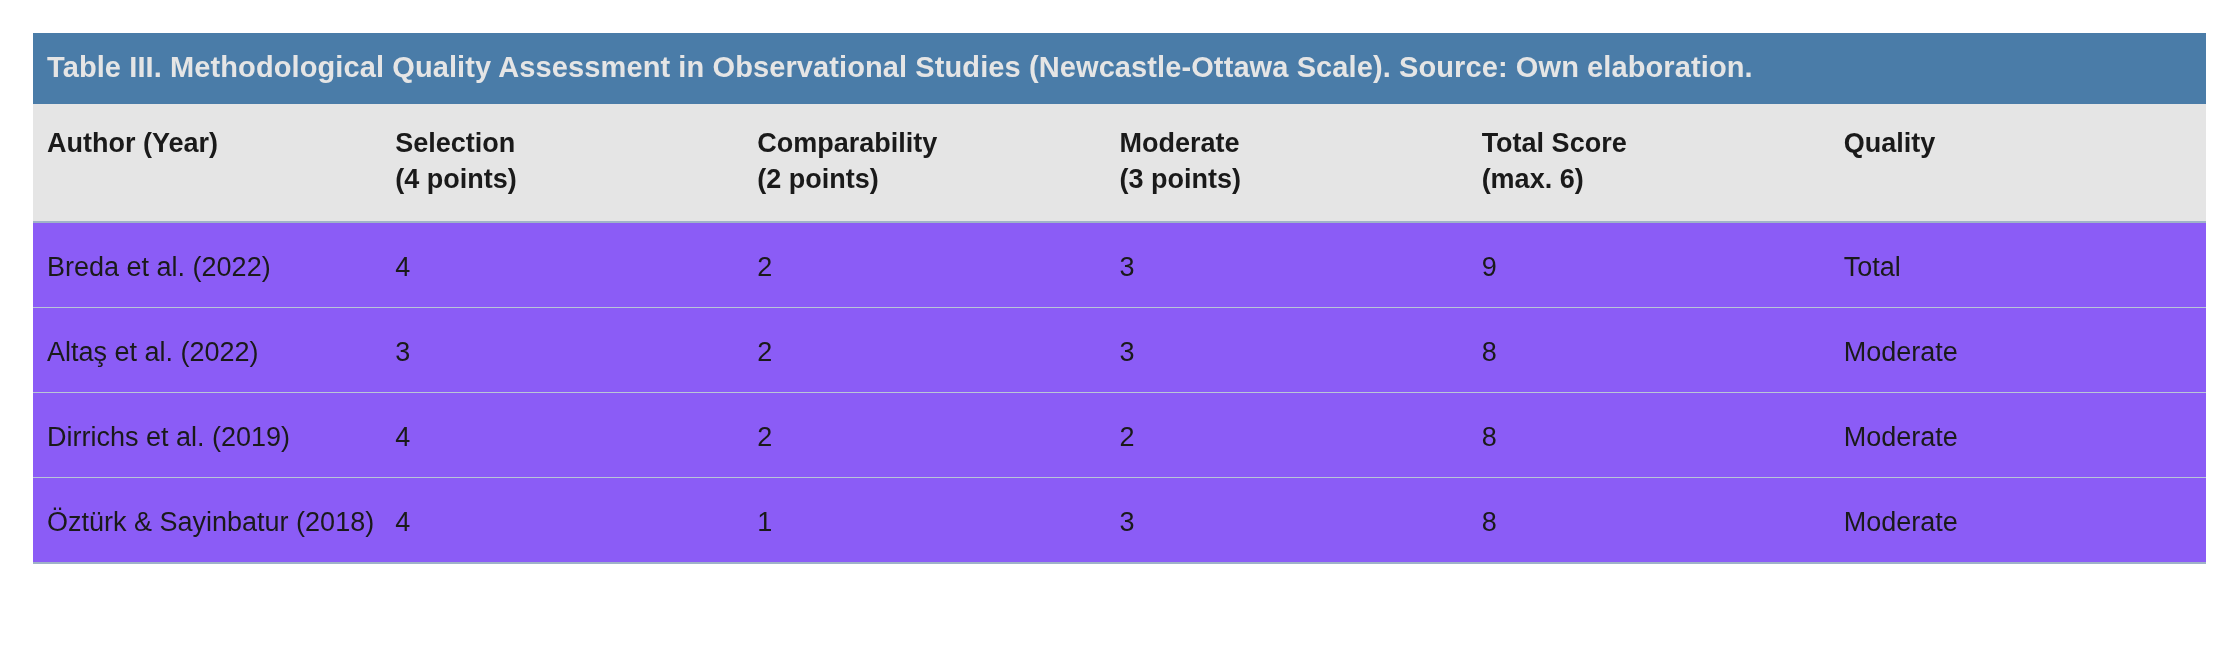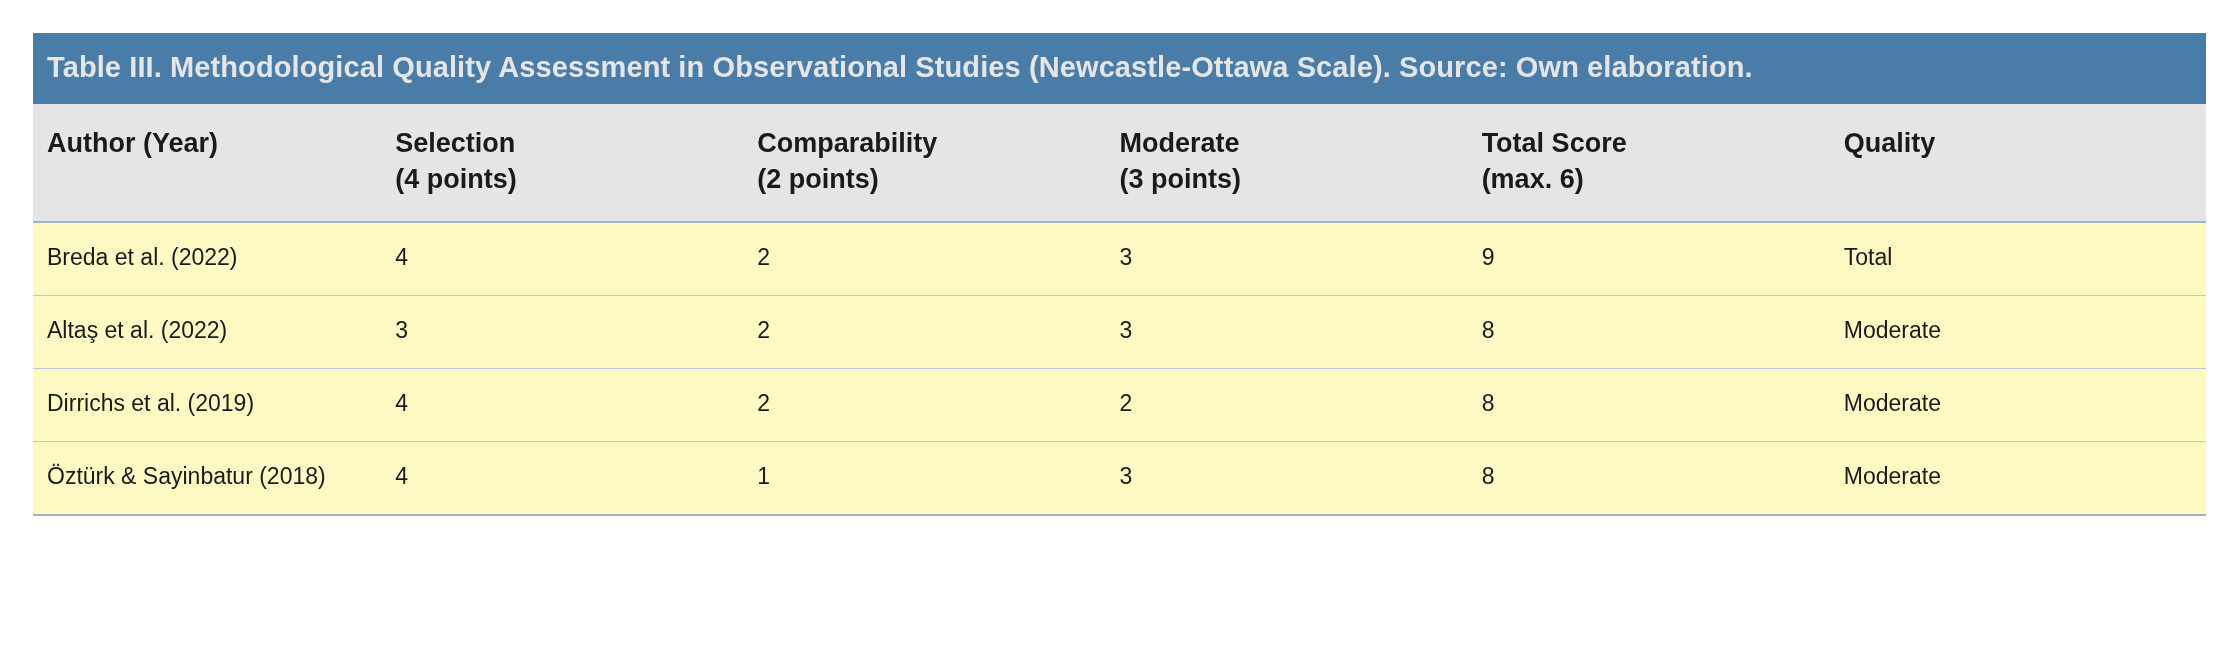--- a/index.html
+++ b/index.html
@@ -41,25 +41,25 @@
     font-weight: bold;
     vertical-align: top;
     padding: 22px 0 24px 0;
     line-height: 1.32;
     border-bottom: 2px solid #9fb3c8;
   }
   thead.col-head th .l2 {
     display: block;
   }
   tbody td {
-    background: #fef9c3;
+    background: #8b5cf6;
     color: #1a1a1a;
-    font-size: 23px;
+    font-size: 27px;
     font-weight: normal;
-    padding: 21px 0 24px 0;
+    padding: 29px 0 24px 0;
     border-bottom: 1px solid #b9c6d6;
     vertical-align: middle;
   }
   tbody tr:last-child td {
     border-bottom: 2px solid #9fb3c8;
   }
   .c-author  { width: 700px; padding-left: 14px !important; }
   .c-sel     { width: 290px; margin-top: 28px; }
   .c-comp    { width: 300px; }
   .c-out     { width: 290px; }

